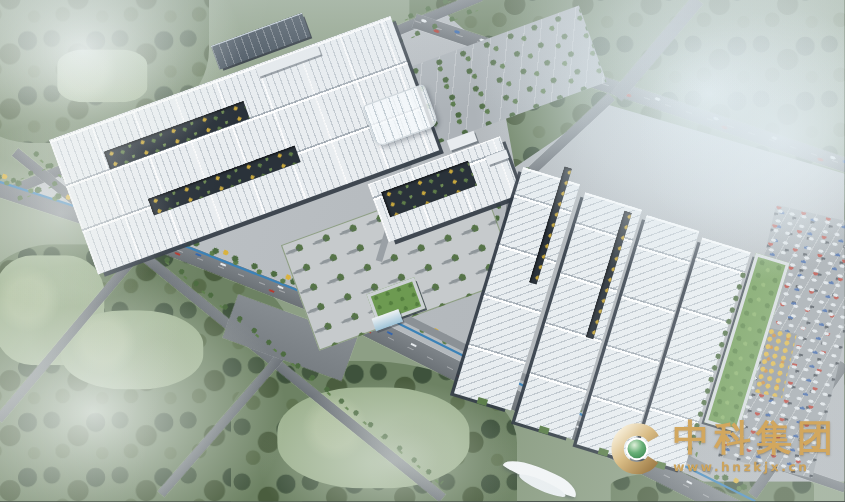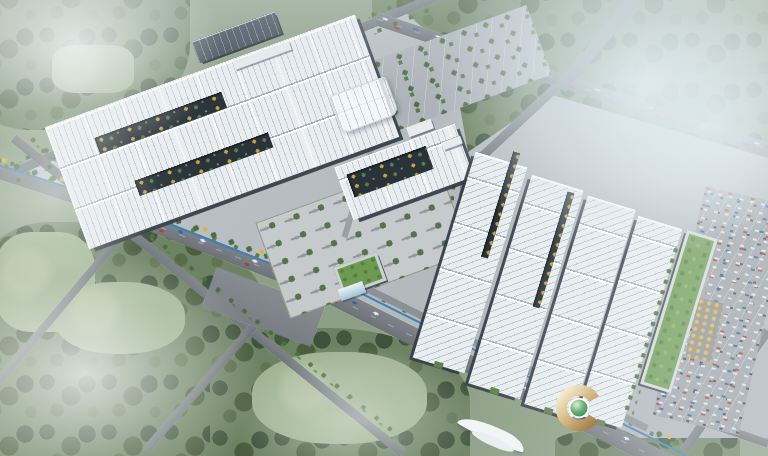--- a/index.html
+++ b/index.html
@@ -180,15 +180,19 @@
         </linearGradient>
         <radialGradient id="sphG" cx="0.38" cy="0.32" r="0.85">
           <stop offset="0" stop-color="#dff0da"></stop>
           <stop offset="0.45" stop-color="#69b078"></stop>
           <stop offset="1" stop-color="#2e7d45"></stop>
         </radialGradient>
       </defs>
       <circle cx="30" cy="30" r="19.5" fill="none" stroke="url(#ringG)" stroke-width="12.5" stroke-dasharray="100 22.5" stroke-dashoffset="-11.25"></circle>
       <circle cx="30" cy="30" r="10.5" fill="url(#sphG)" stroke="#ffffff" stroke-width="2"></circle>
     </svg>
+    <div style="margin-left:6px;">
+      <div class="wm-name">中科集团</div>
+      <div class="wm-url">www.hnzkjx.cn</div>
+    </div>
   </div>
 
 </div>
 
 </body></html>

